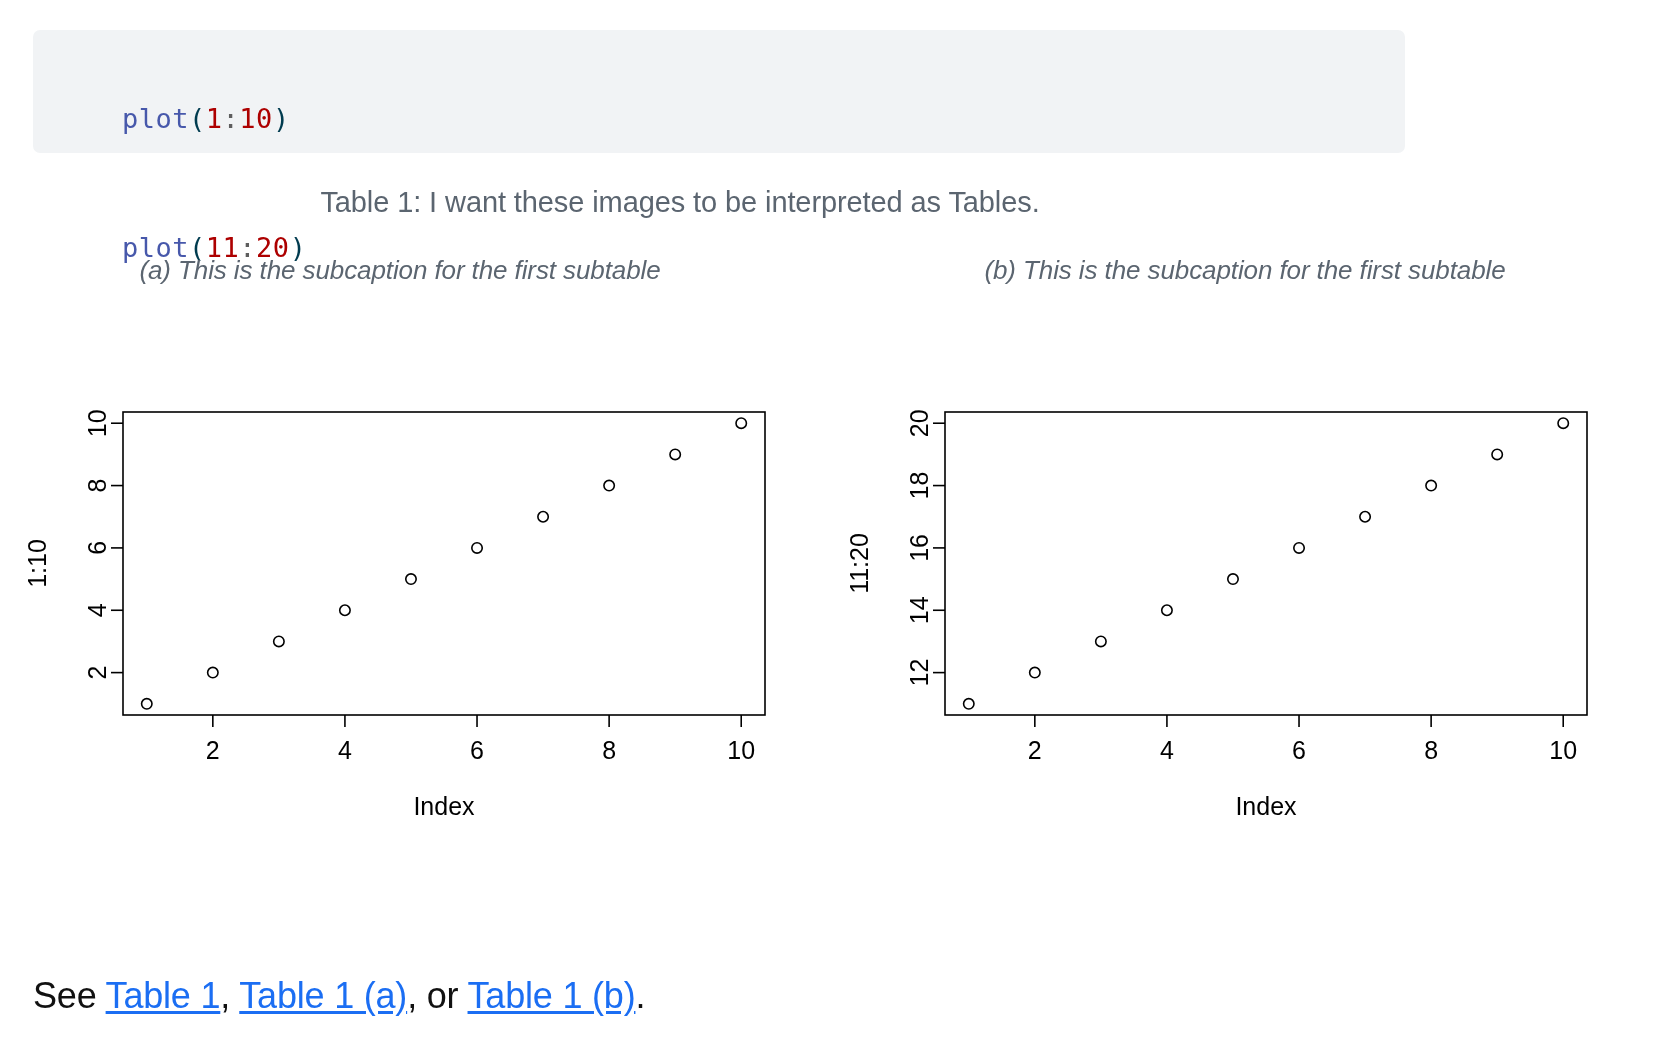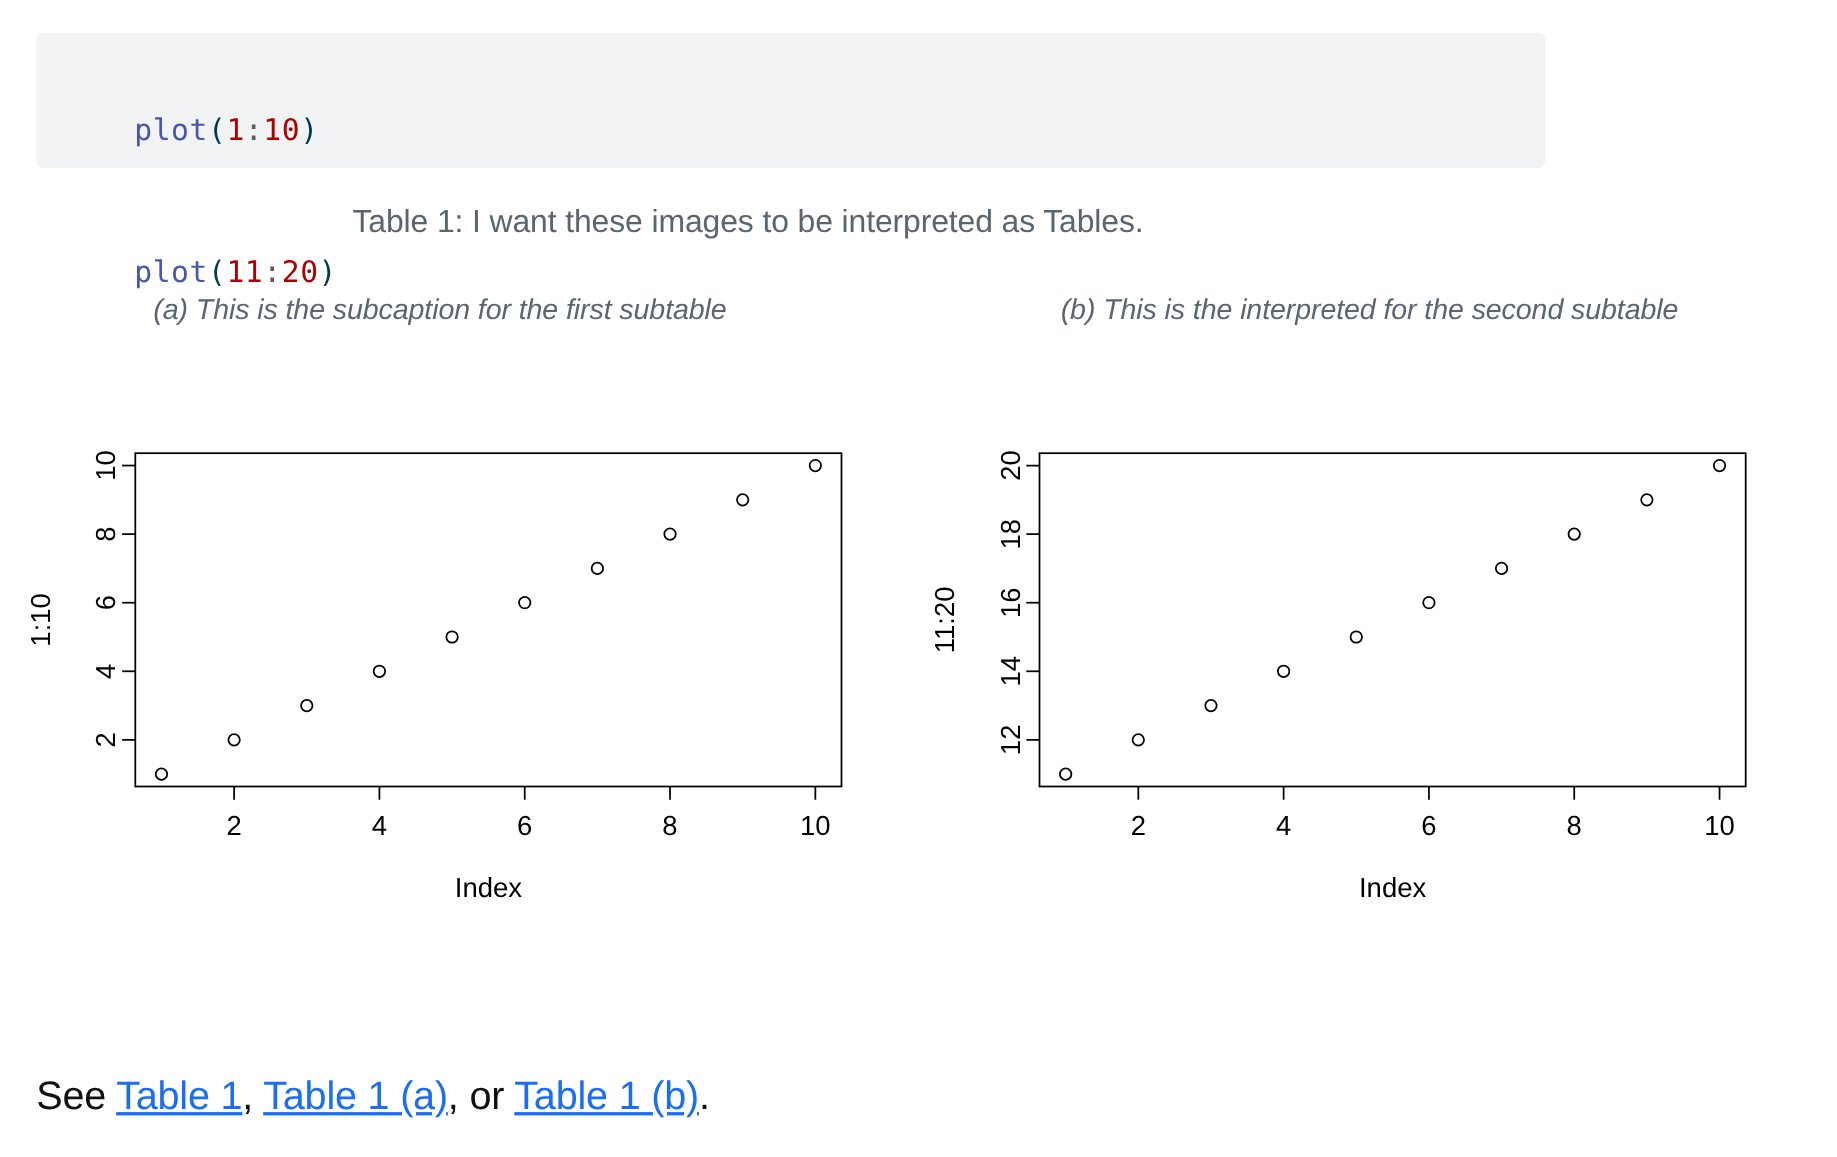--- a/index.html
+++ b/index.html
@@ -45,21 +45,21 @@
     left: 0;
     top: 186px;
     width: 1360px;
     text-align: center;
     font-size: 29px;
     color: #5b6570;
     letter-spacing: -0.1px;
   }
   .subcap {
     position: absolute;
-    top: 266px;
+    top: 255px;
     font-style: italic;
     font-size: 26px;
     color: #5b6570;
     letter-spacing: -0.1px;
   }
   .subcap-a { left: 0px;   width: 800px; text-align: center; }
   .subcap-b { left: 835px; width: 820px; text-align: center; }
 
   
   .panel { position: absolute; top: 360px; }
@@ -90,21 +90,21 @@
   <div class="code-line">
     <span class="tok-fn">plot</span><span class="tok-paren">(</span><span class="tok-num">1</span><span class="tok-op">:</span><span class="tok-num">10</span><span class="tok-paren">)</span>
   </div>
   <div class="code-line">
     <span class="tok-fn">plot</span><span class="tok-paren">(</span><span class="tok-num">11</span><span class="tok-op">:</span><span class="tok-num">20</span><span class="tok-paren">)</span>
   </div>
 </div>
 
 <div class="main-caption">Table 1: I want these images to be interpreted as Tables.</div>
 <div class="subcap subcap-a">(a) This is the subcaption for the first subtable</div>
-<div class="subcap subcap-b">(b) This is the interpreted for the second subtable</div>
+<div class="subcap subcap-b">(b) This is the subcaption for the first subtable</div>
 
 <div class="panel panel-a">
   <svg class="plot-svg" id="svg-plot-a" width="800" height="480" viewBox="0 0 800 480">
       <rect x="123" y="52" width="642" height="303" stroke="#000000" stroke-width="1.6" fill="none"></rect>
       <line x1="212.82716049382717" y1="355" x2="212.82716049382717" y2="367" stroke="#000000" stroke-width="1.6" fill="none"></line>
       <text x="212.82716049382717" y="399" text-anchor="middle" font-family="'Liberation Sans', sans-serif" font-size="25" fill="#000000">2</text>
       <line x1="344.925925925926" y1="355" x2="344.925925925926" y2="367" stroke="#000000" stroke-width="1.6" fill="none"></line>
       <text x="344.925925925926" y="399" text-anchor="middle" font-family="'Liberation Sans', sans-serif" font-size="25" fill="#000000">4</text>
       <line x1="477.0246913580247" y1="355" x2="477.0246913580247" y2="367" stroke="#000000" stroke-width="1.6" fill="none"></line>
       <text x="477.0246913580247" y="399" text-anchor="middle" font-family="'Liberation Sans', sans-serif" font-size="25" fill="#000000">6</text>

